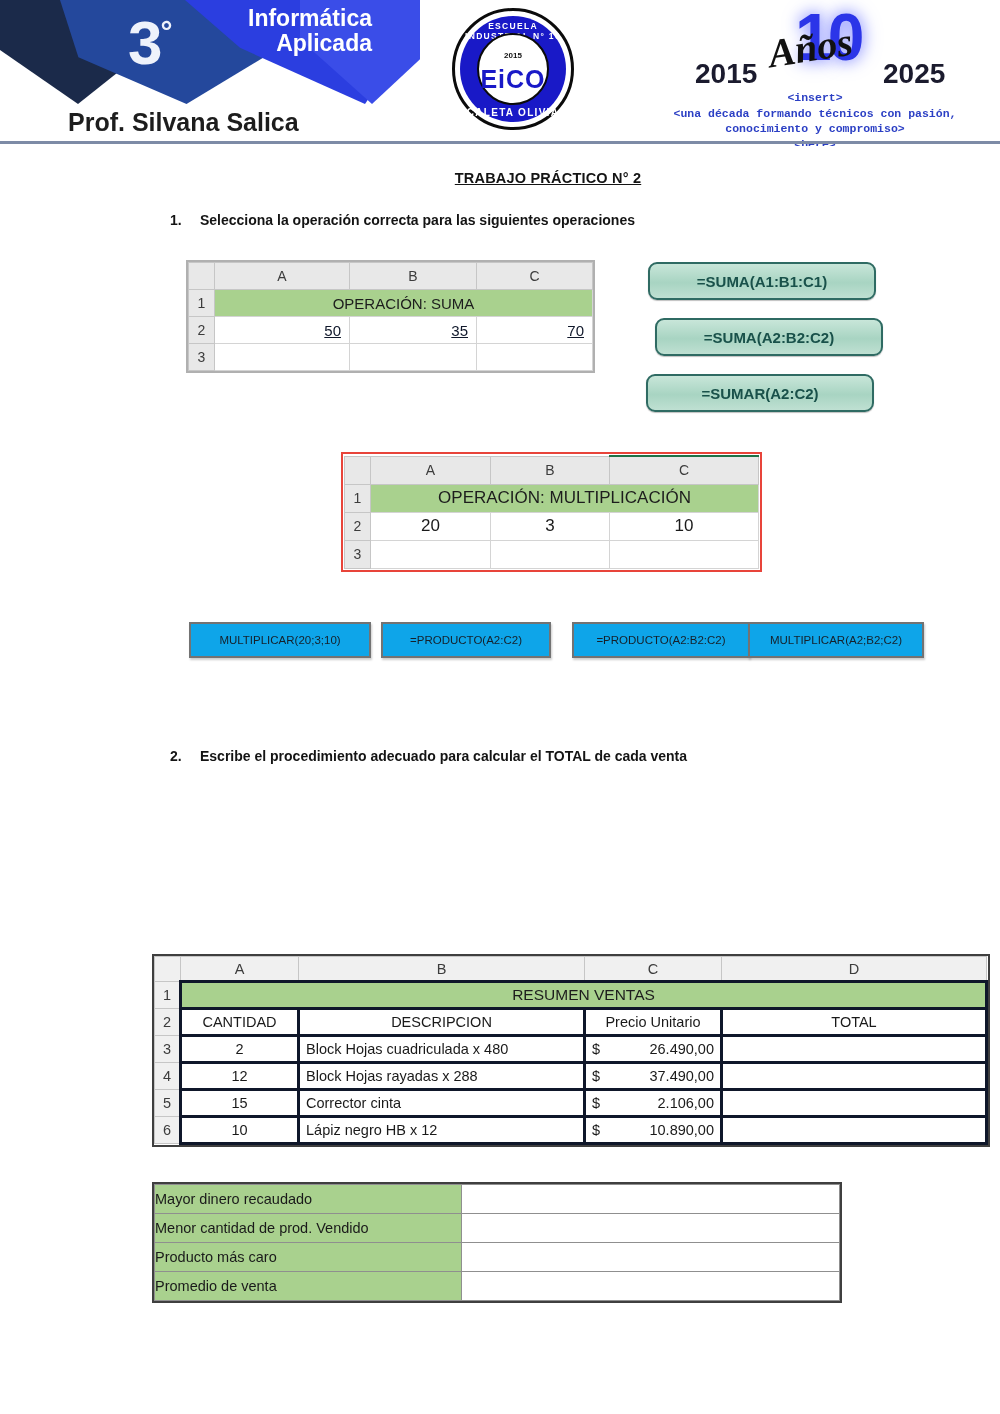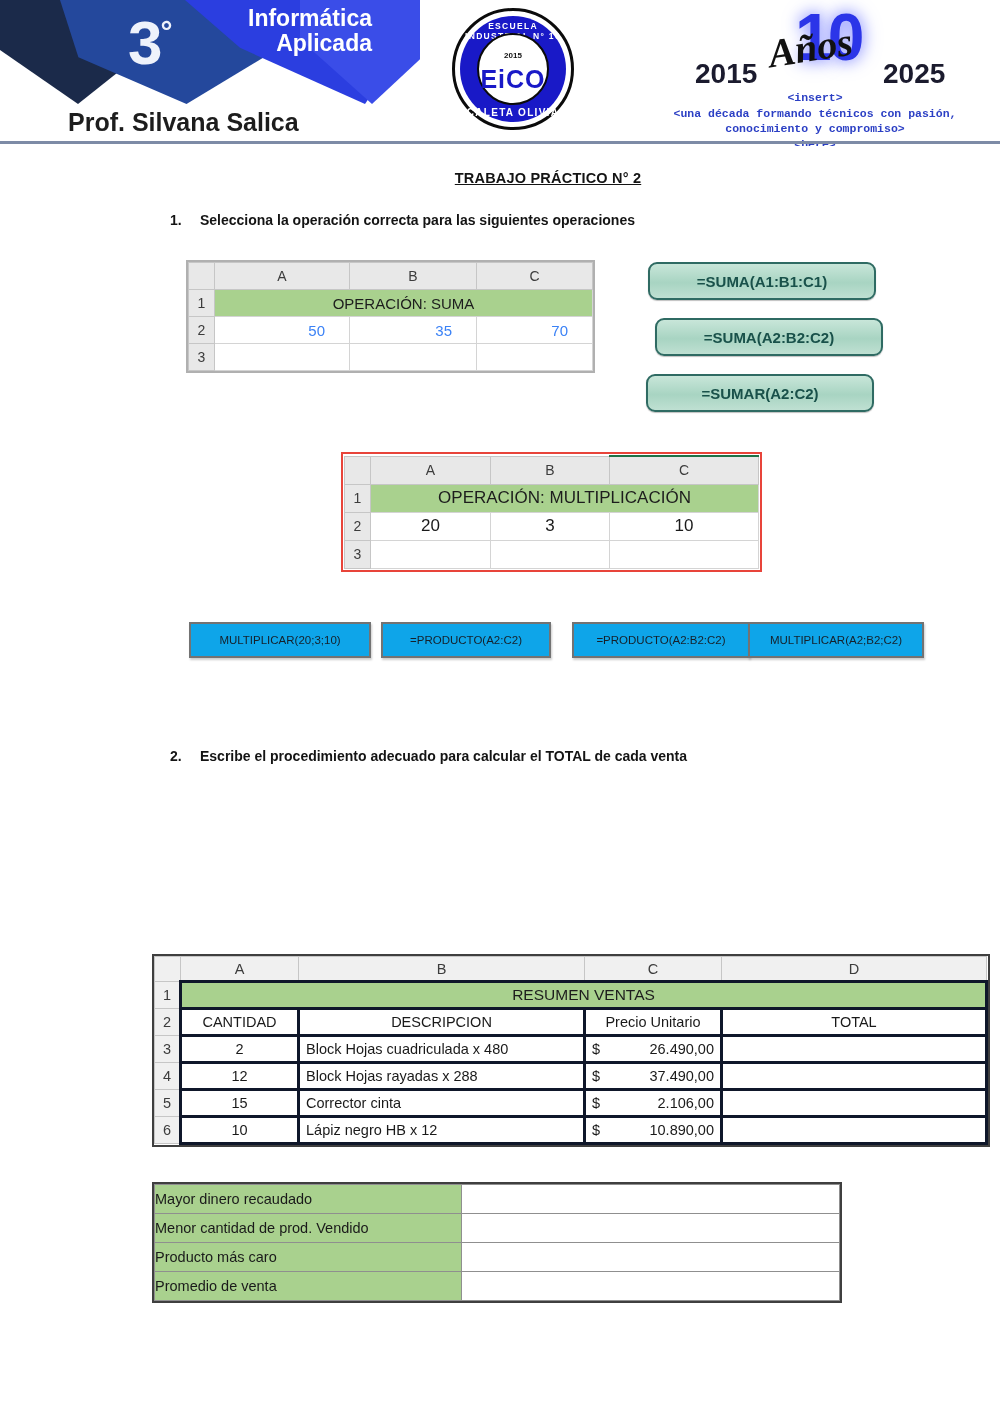--- a/index.html
+++ b/index.html
@@ -172,21 +172,21 @@
   .tbl1-wrap {
     position: absolute; left: 138px; top: 90px;
     border: 2px solid #b0b0b0; background: #fff;
   }
   .tbl1 { font-size: 14px; }
   .tbl1 .corner, .tbl1 .rowhdr { height: 27px; }
   .tbl1 td { height: 27px; }
   .tbl1 .cA { width: 135px; }
   .tbl1 .cB { width: 127px; }
   .tbl1 .cC { width: 116px; }
-  .tbl1 .num { text-align: right; padding-right: 24px; color: #3b82f6; font-size: 15px; }
+  .tbl1 .num { text-align: right; padding-right: 8px; color: #0f172a; font-size: 15px; text-decoration: underline; }
   .tbl1 .merged { text-align: center; font-size: 15px; color: #1d1d1d; }
 
   
   .pill {
     position: absolute;
     border: 2px solid #2f6b63;
     border-radius: 9px;
     background: linear-gradient(180deg, #c8e6d9 0%, #a8d4c2 55%, #bfe0d2 100%);
     color: #19514a;
     font-size: 15px; font-weight: bold;

